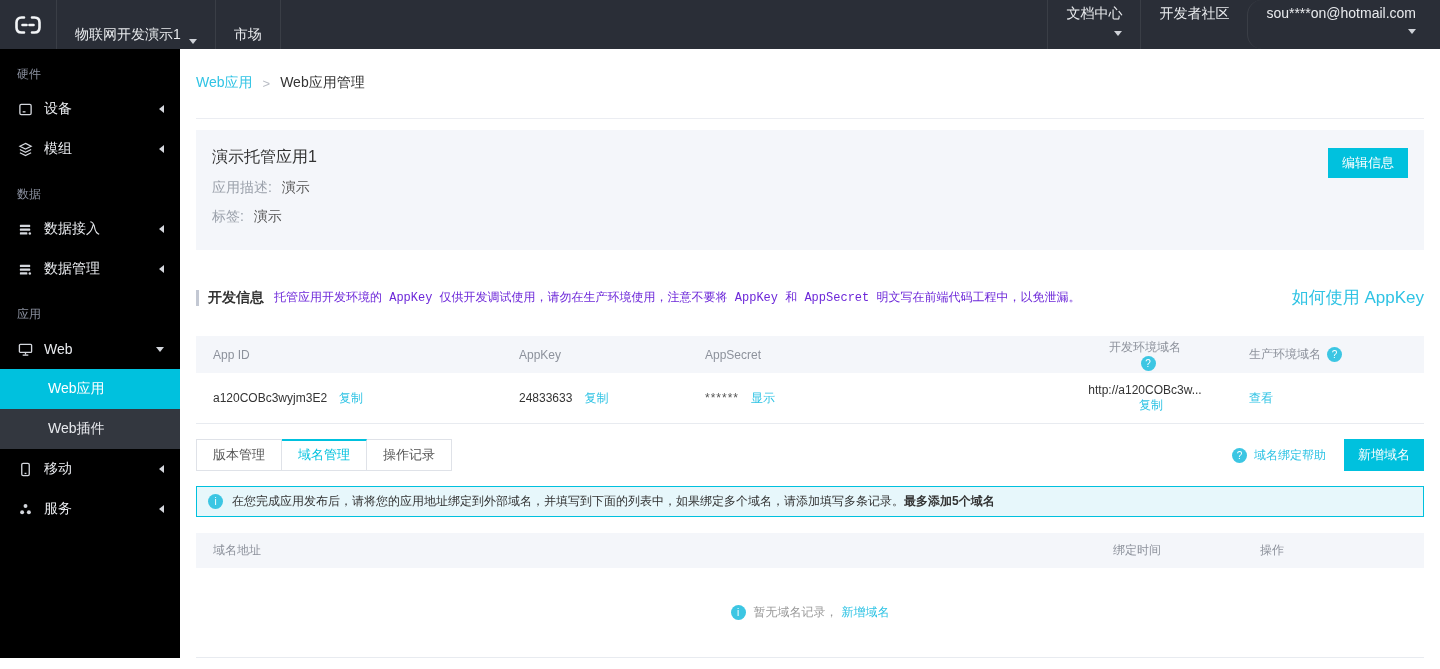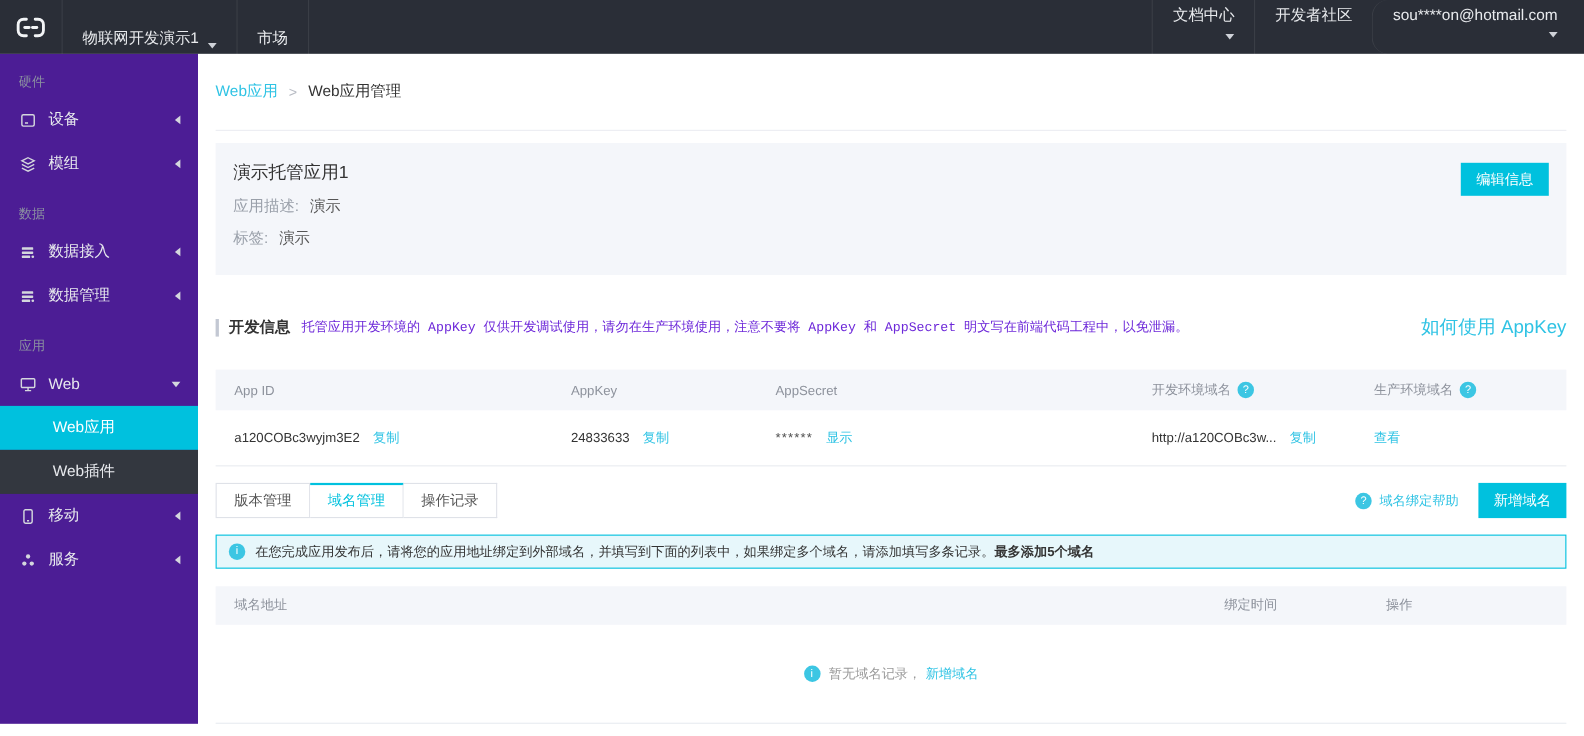--- a/index.html
+++ b/index.html
@@ -14,21 +14,21 @@
   .logo-box { width:57px; display:flex; align-items:center; justify-content:center;
     border-right:1px solid rgba(255,255,255,.08); cursor:pointer; }
   .tb-item { display:flex; align-items:flex-end; gap:8px; padding:5px 18px;
     border-right:1px solid rgba(255,255,255,.08); cursor:pointer; white-space:nowrap; }
   .tb-right { margin-left:auto; display:flex; align-items:stretch; }
   .tb-right .tb-item { border-right:none; border-left:1px solid rgba(255,255,255,.08);flex-direction:column; }
   .caret-down { width:0; height:0; border-left:4px solid transparent;
     border-right:4px solid transparent; border-top:5px solid #cfd2d8; display:inline-block; }
   
   .sidebar { position:absolute; top:49px; left:0; width:180px; bottom:11px;
-    background:#4c1d95; color:#e8eaee; }
+    background:#000000; color:#e8eaee; }
   .section-label { height:40px; display:flex; align-items:flex-end; padding:0 16px 6px 17px;
     color:#8b91a0; font-size:12px; }
   .side-item { height:40px; display:flex; align-items:center; padding:0 16px 0 18px;
     cursor:pointer; font-size:14px; }
   .side-icon { width:15px; height:15px; margin-right:11px; display:flex;
     align-items:center; justify-content:center; flex:none; }
   .side-icon svg { display:block; }
   .arrow-left { margin-left:auto; width:0; height:0; border-top:4px solid transparent;
     border-bottom:4px solid transparent; border-right:5px solid #d4d7dd; }
   .arrow-down { margin-left:auto; width:0; height:0; border-left:4px solid transparent;
@@ -58,21 +58,21 @@
   .accent-bar { width:3px; height:16px; background:#c3c8d3; margin-right:9px; flex:none; }
   .devinfo-title { font-size:14px; font-weight:bold; color:#333; margin-right:10px; white-space:nowrap; }
   .devinfo-desc { font-size:12px; color:#6d28d9; flex:1;font-family:Liberation Mono, monospace; }
   .howto-link { font-size:17px; color:#2fc3e4; white-space:nowrap; cursor:pointer; }
   
   .dev-table { margin:27px 16px 0; font-size:12px; }
   .thead { display:flex; align-items:center; background:#f4f6fa; color:#8d929c; }
   .dev-table .thead { height:37px; }
   .trow { display:flex; align-items:center; height:51px; border-bottom:1px solid #e8ebf0; color:#333; }
   .c1 { width:323px; padding-left:17px; } .c2 { width:186px; } .c3 { width:342px; }
-  .c4 { width:196px; } .c5 { flex:1; padding-left:6px; }
+  .c4 { width:196px;flex-direction:column; } .c5 { flex:1; padding-left:6px; }
   .cell { display:flex; align-items:center; }
   .link { color:#2fc3e4; cursor:pointer; margin-left:12px; }
   .q-icon { width:15px; height:15px; border-radius:50%; background:#3cc6e3; color:#fff;
     font-size:10px; line-height:15px; text-align:center; margin-left:6px; cursor:pointer; flex:none; }
   .i-icon { width:15px; height:15px; border-radius:50%; background:#3cc6e3; color:#fff;
     font-size:10px; font-style:normal; line-height:15px; text-align:center; flex:none; }
   .secret-dots { letter-spacing:1px; color:#555; }
   
   .tabs-row { margin:15px 16px 0; display:flex; align-items:center; }
   .tab { height:32px; line-height:30px; padding:0 16px; border:1px solid #dfe2e8;

